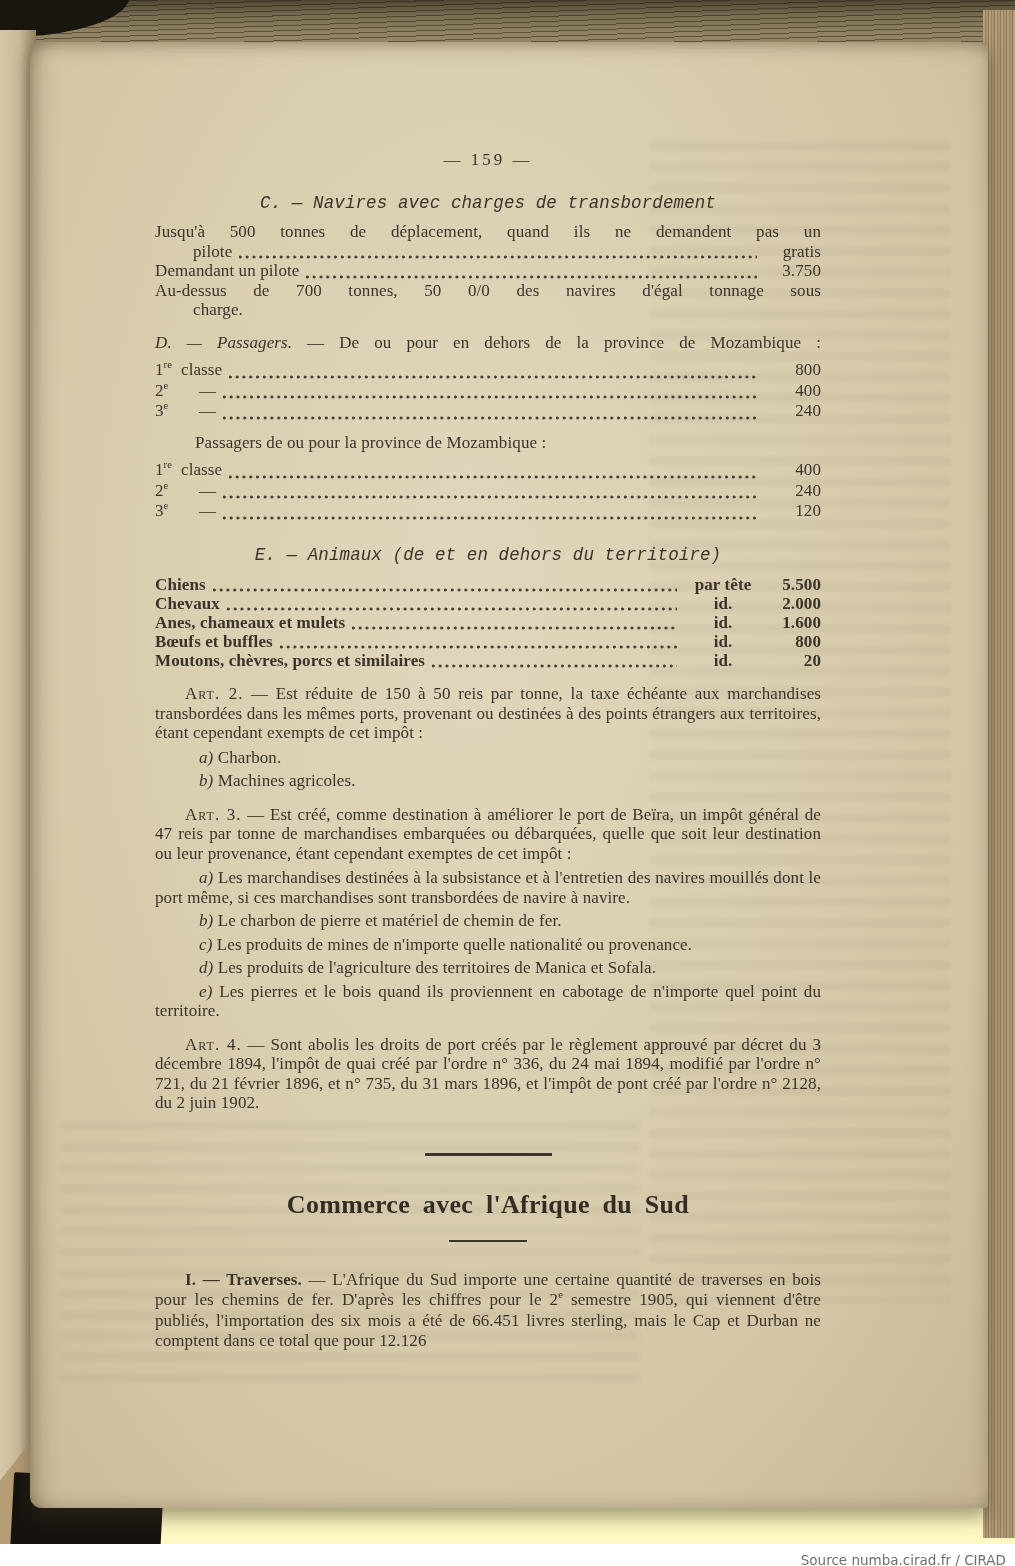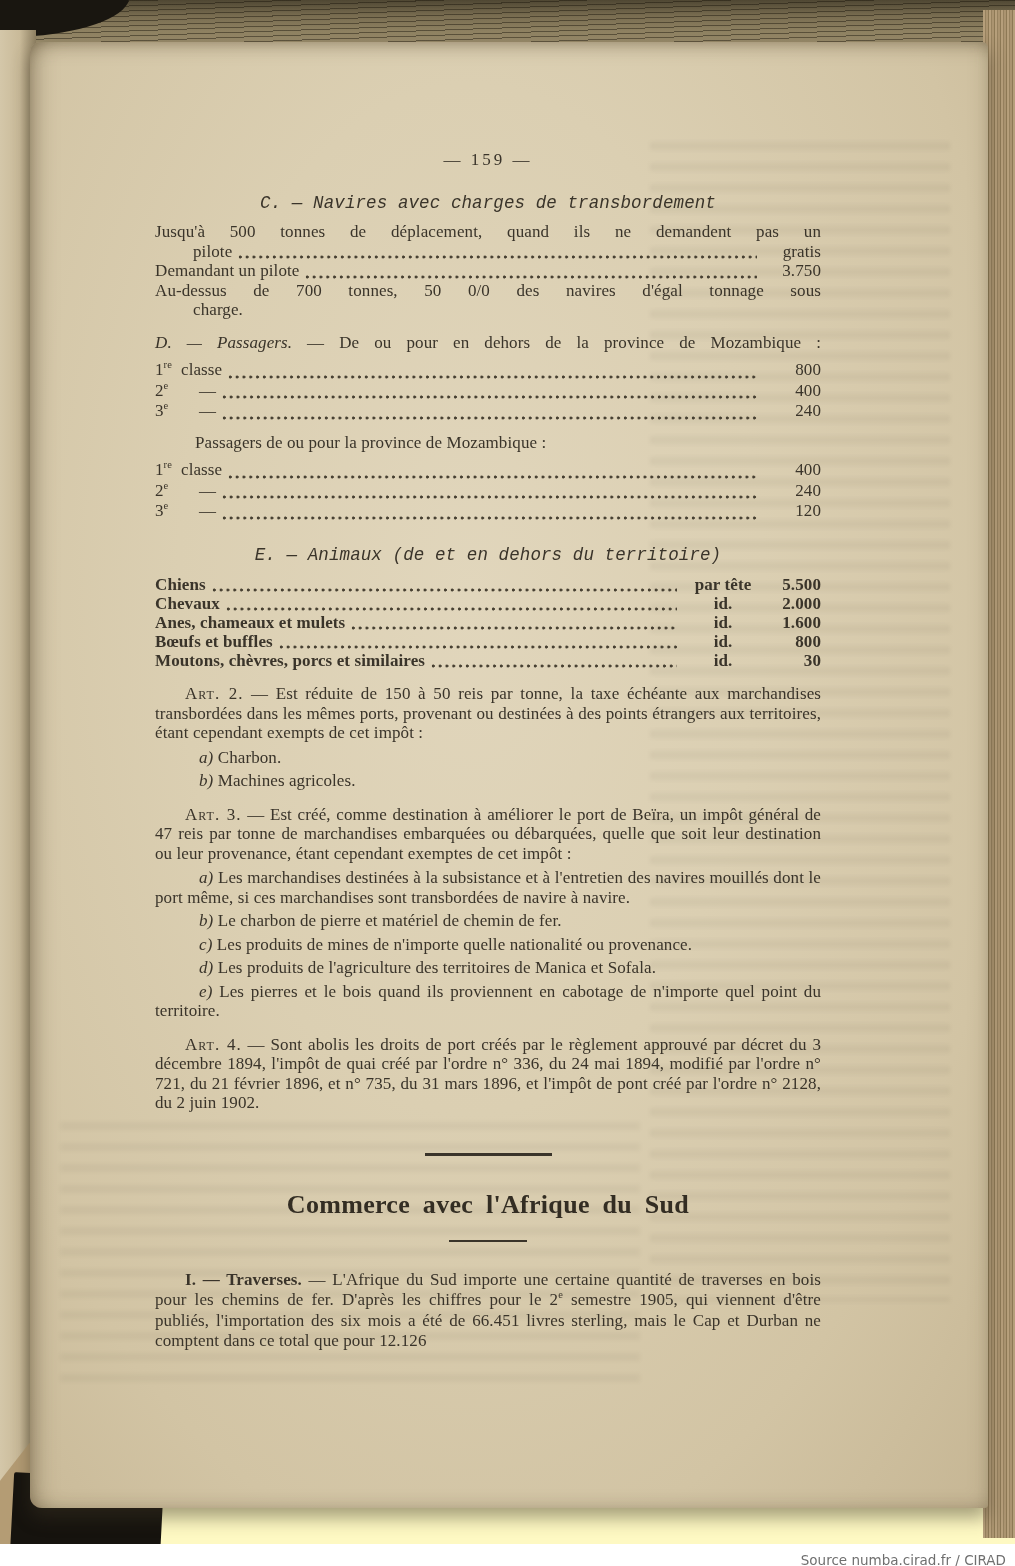--- a/index.html
+++ b/index.html
@@ -198,21 +198,21 @@
       <div class="trow erow">
         <span class="lab">Bœufs et buffles</span>
         <span class="dots"></span>
         <span class="unit">id.</span>
         <span class="val">800</span>
       </div>
       <div class="trow erow">
         <span class="lab">Moutons, chèvres, porcs et similaires</span>
         <span class="dots"></span>
         <span class="unit">id.</span>
-        <span class="val">30</span>
+        <span class="val">20</span>
       </div>
     </div>
 
     <p class="art"><span class="artnum">Art. 2.</span><span> — Est réduite de 150 à 50 reis par tonne, la taxe échéante aux marchandises transbordées dans les mêmes ports, provenant ou destinées à des points étrangers aux territoires, étant cependant exempts de cet impôt :</span></p>
     <div class="items">
       <div class="item"><i>a)</i><span> Charbon.</span></div>
       <div class="item"><i>b)</i><span> Machines agricoles.</span></div>
     </div>
 
     <p class="art"><span class="artnum">Art. 3.</span><span> — Est créé, comme destination à améliorer le port de Beïra, un impôt général de 47 reis par tonne de marchandises embarquées ou débarquées, quelle que soit leur destination ou leur provenance, étant cependant exemptes de cet impôt :</span></p>

